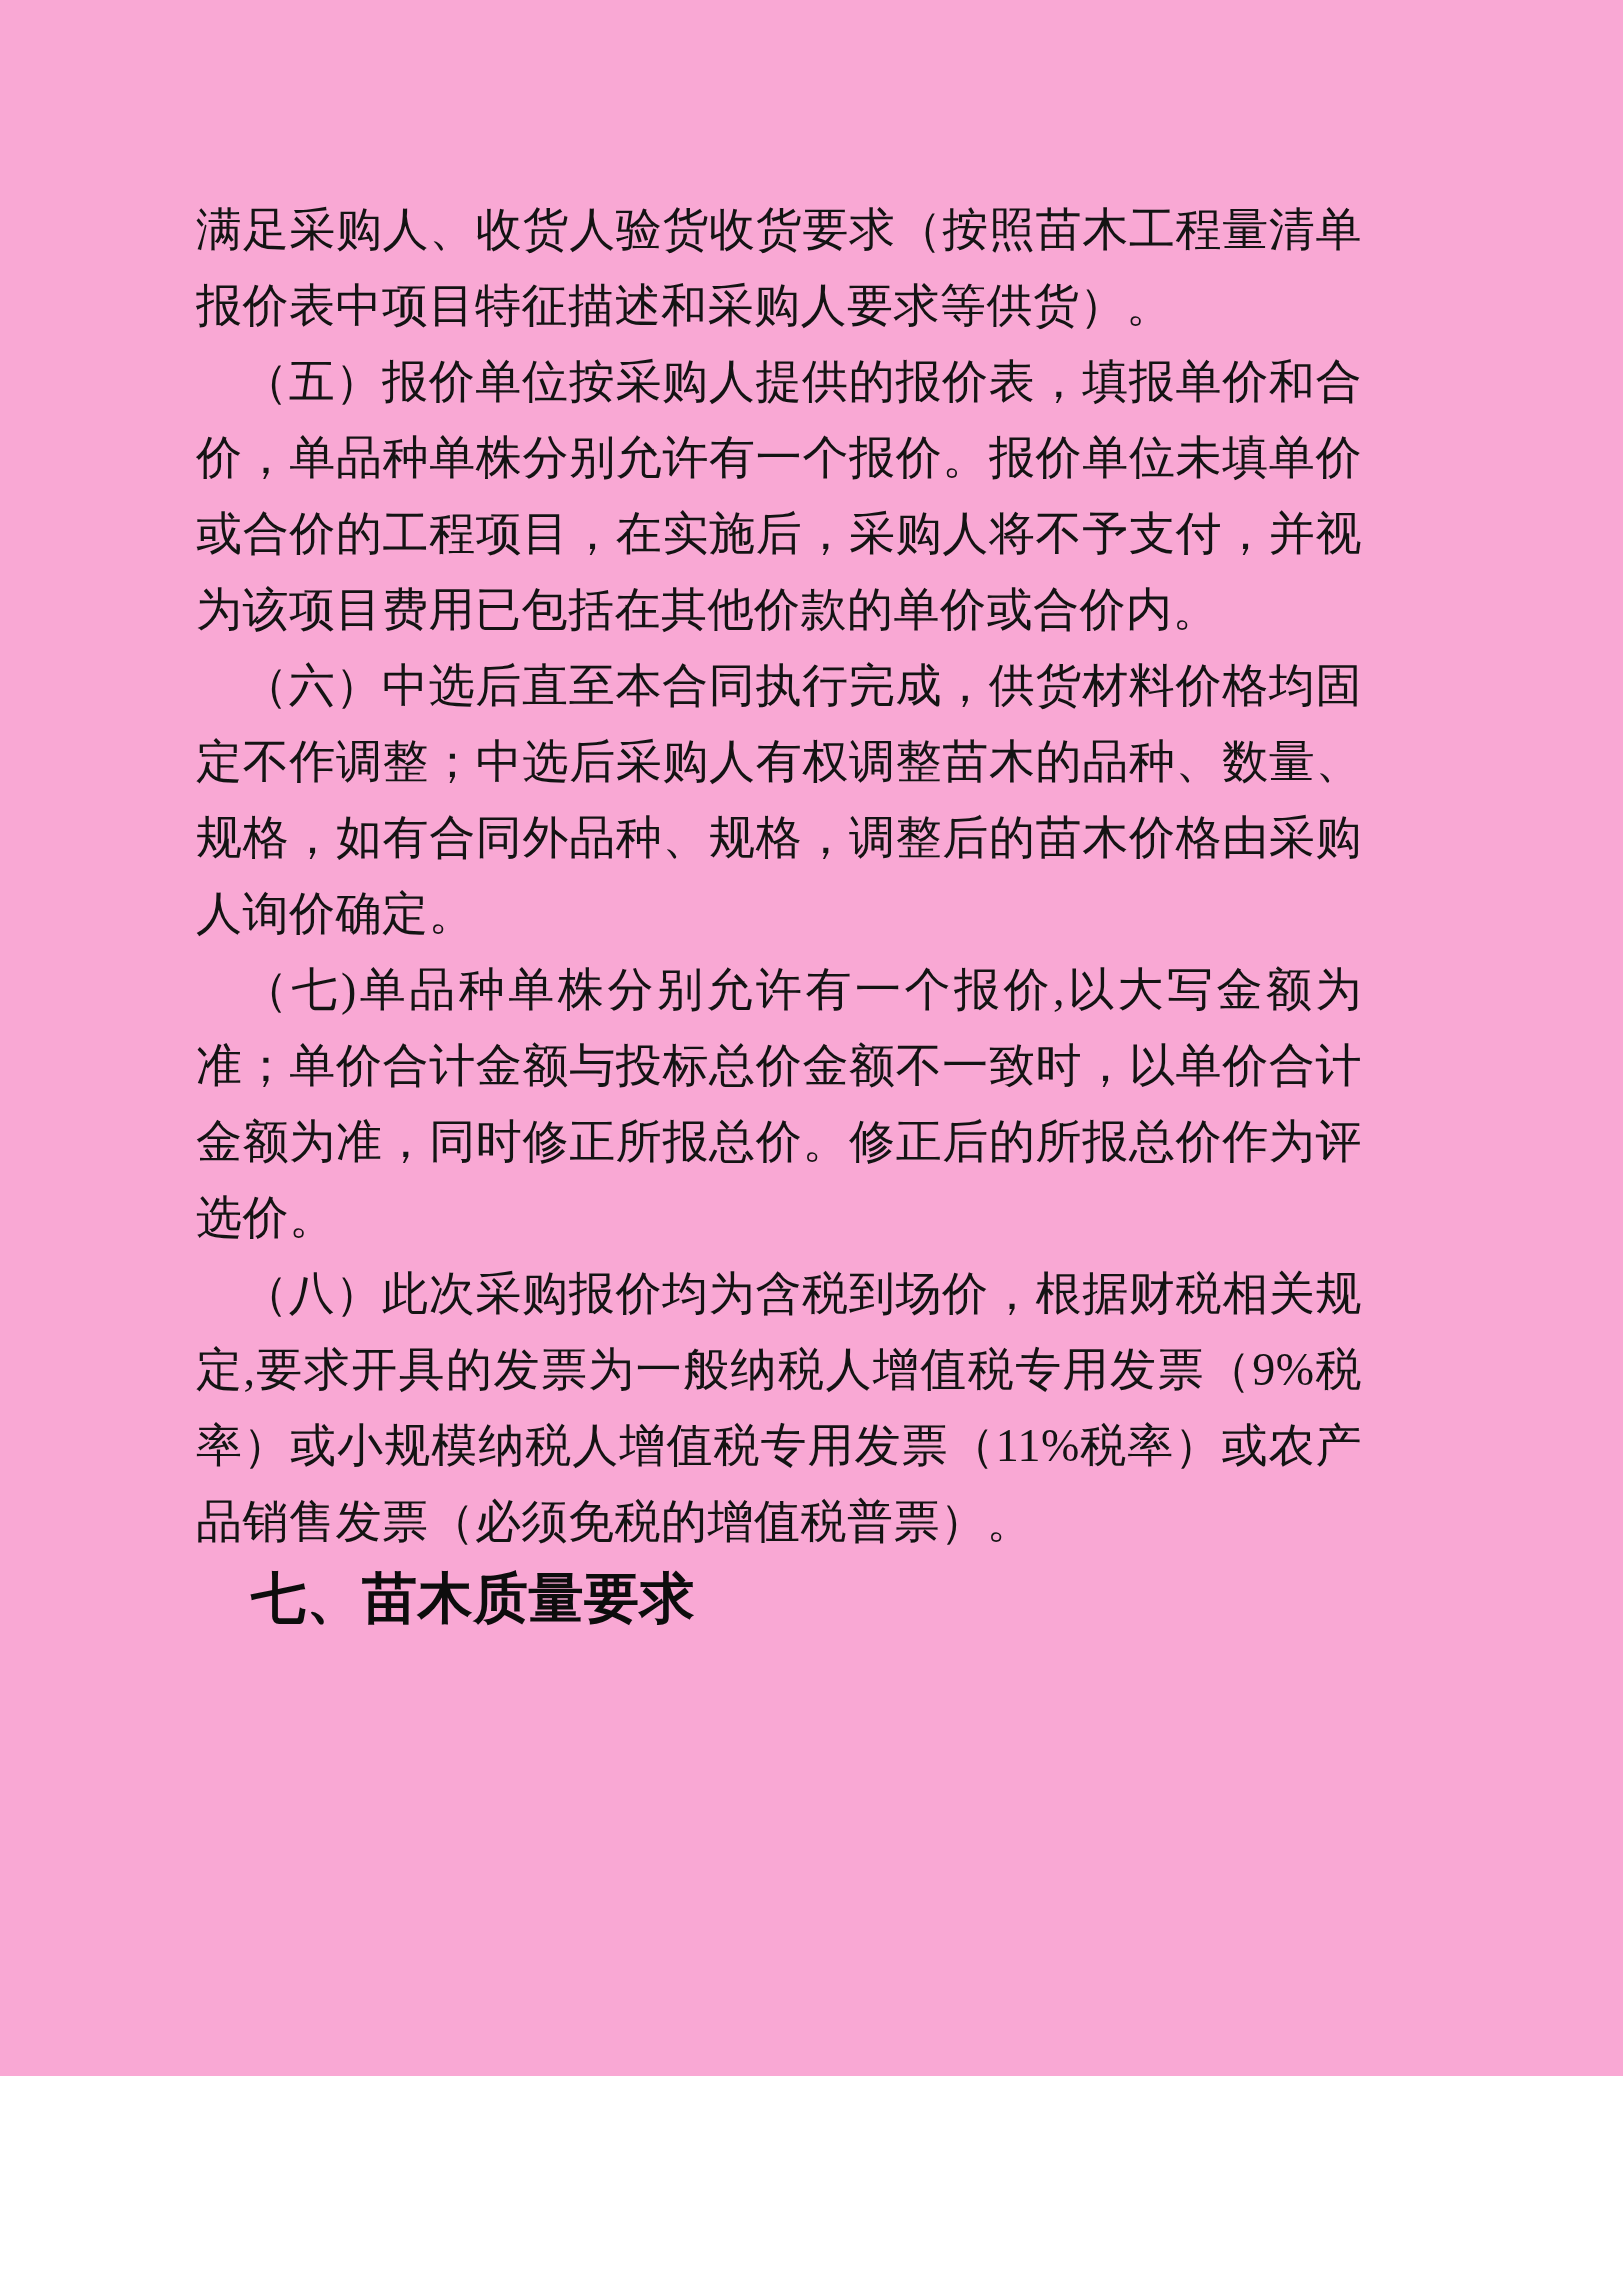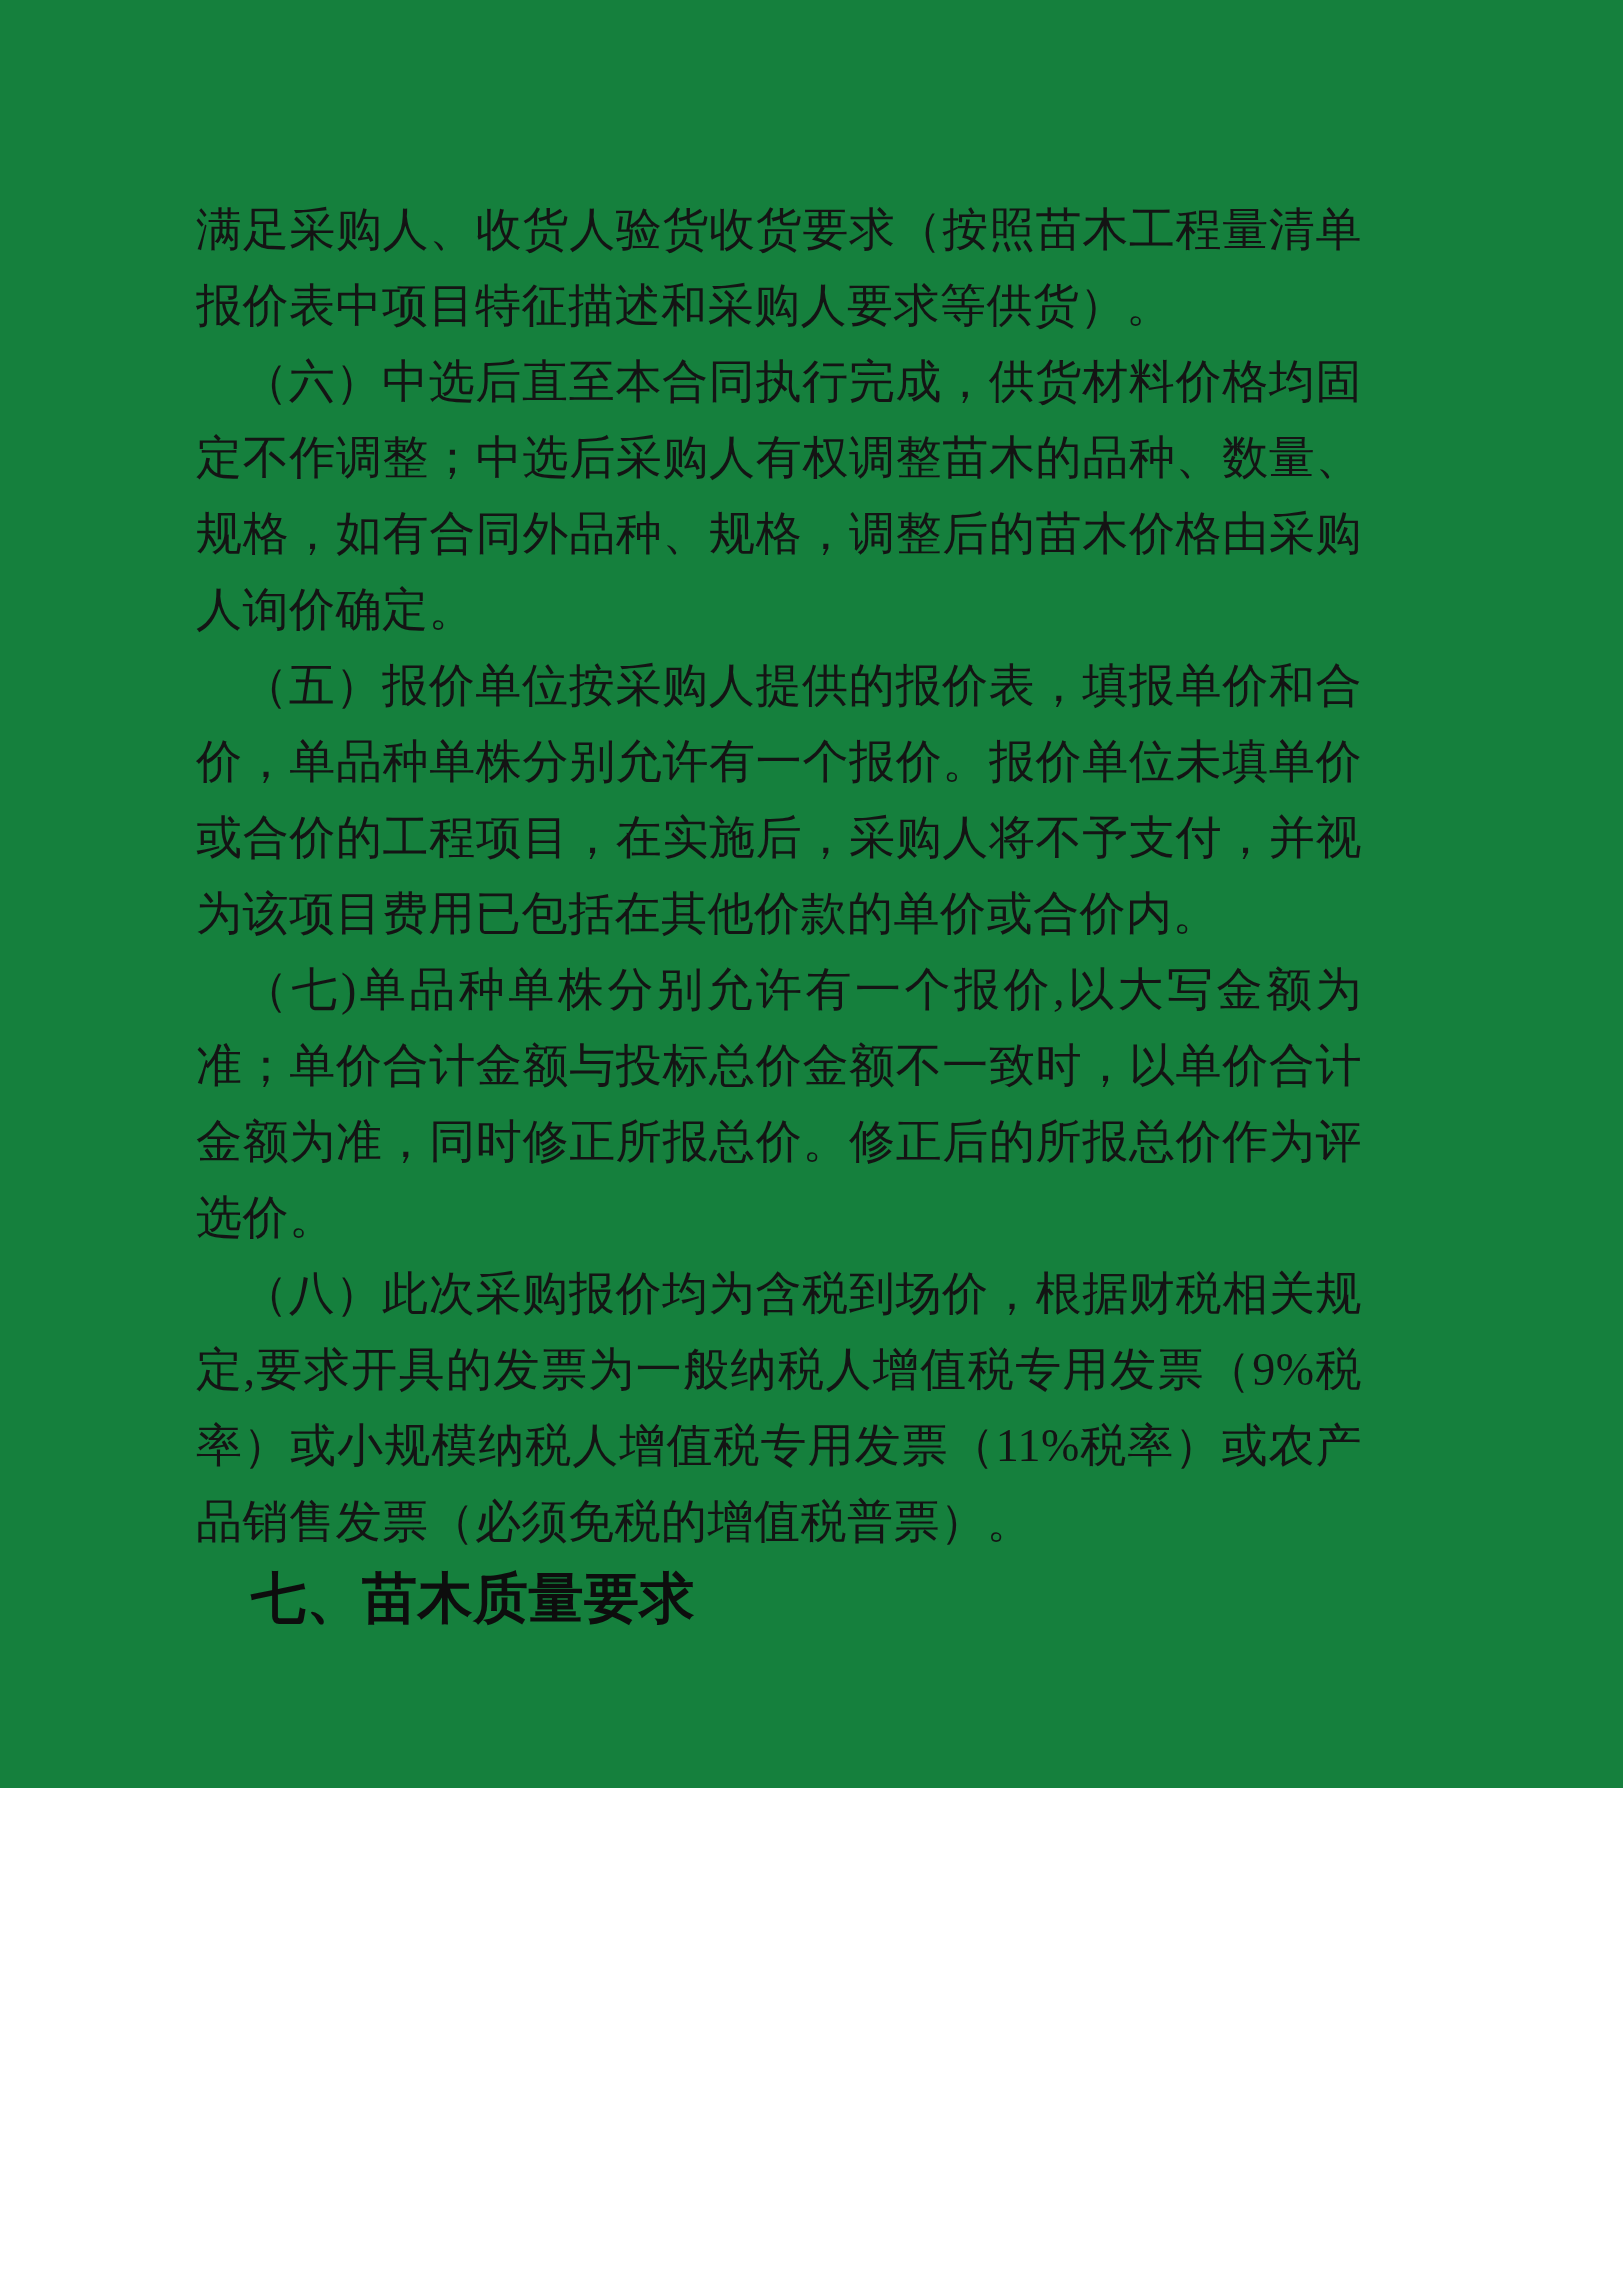--- a/index.html
+++ b/index.html
@@ -3,22 +3,22 @@
 <meta charset="utf-8">
 <style>
   html, body {
     margin: 0;
     padding: 0;
     background: #ffffff;
   }
   .page {
     position: relative;
     width: 1623px;
-    height: 1788px;
-    background: #15803d;
+    height: 2076px;
+    background: #f9a8d4;
     overflow: hidden;
     font-family: "Liberation Serif", "DejaVu Serif", serif;
   }
   .content {
     position: absolute;
     left: 196px;
     top: 192px;
     width: 1166px;
   }
   .content p {
@@ -51,21 +51,21 @@
     font-size: 29px;
     color: #1c1c1c;
   }
 </style>
 </head>
 <body>
 
 <div class="page">
   <div class="content" id="paragraph-container">
       <p class="body">满足采购人、收货人验货收货要求（按照苗木工程量清单报价表中项目特征描述和采购人要求等供货）。</p>
+      <p class="body indent">（五）报价单位按采购人提供的报价表，填报单价和合价，单品种单株分别允许有一个报价。报价单位未填单价或合价的工程项目，在实施后，采购人将不予支付，并视为该项目费用已包括在其他价款的单价或合价内。</p>
       <p class="body indent">（六）中选后直至本合同执行完成，供货材料价格均固定不作调整；中选后采购人有权调整苗木的品种、数量、规格，如有合同外品种、规格，调整后的苗木价格由采购人询价确定。</p>
-      <p class="body indent">（五）报价单位按采购人提供的报价表，填报单价和合价，单品种单株分别允许有一个报价。报价单位未填单价或合价的工程项目，在实施后，采购人将不予支付，并视为该项目费用已包括在其他价款的单价或合价内。</p>
       <p class="body indent">（七)单品种单株分别允许有一个报价,以大写金额为准；单价合计金额与投标总价金额不一致时，以单价合计金额为准，同时修正所报总价。修正后的所报总价作为评选价。</p>
       <p class="body indent">（八）此次采购报价均为含税到场价，根据财税相关规定,要求开具的发票为一般纳税人增值税专用发票（9%税率）或小规模纳税人增值税专用发票（11%税率）或农产品销售发票（必须免税的增值税普票）。</p>
       <p class="heading indent">七、苗木质量要求</p>
     </div>
   <div class="page-number">3</div>
 </div>
 
 
 </body></html>

